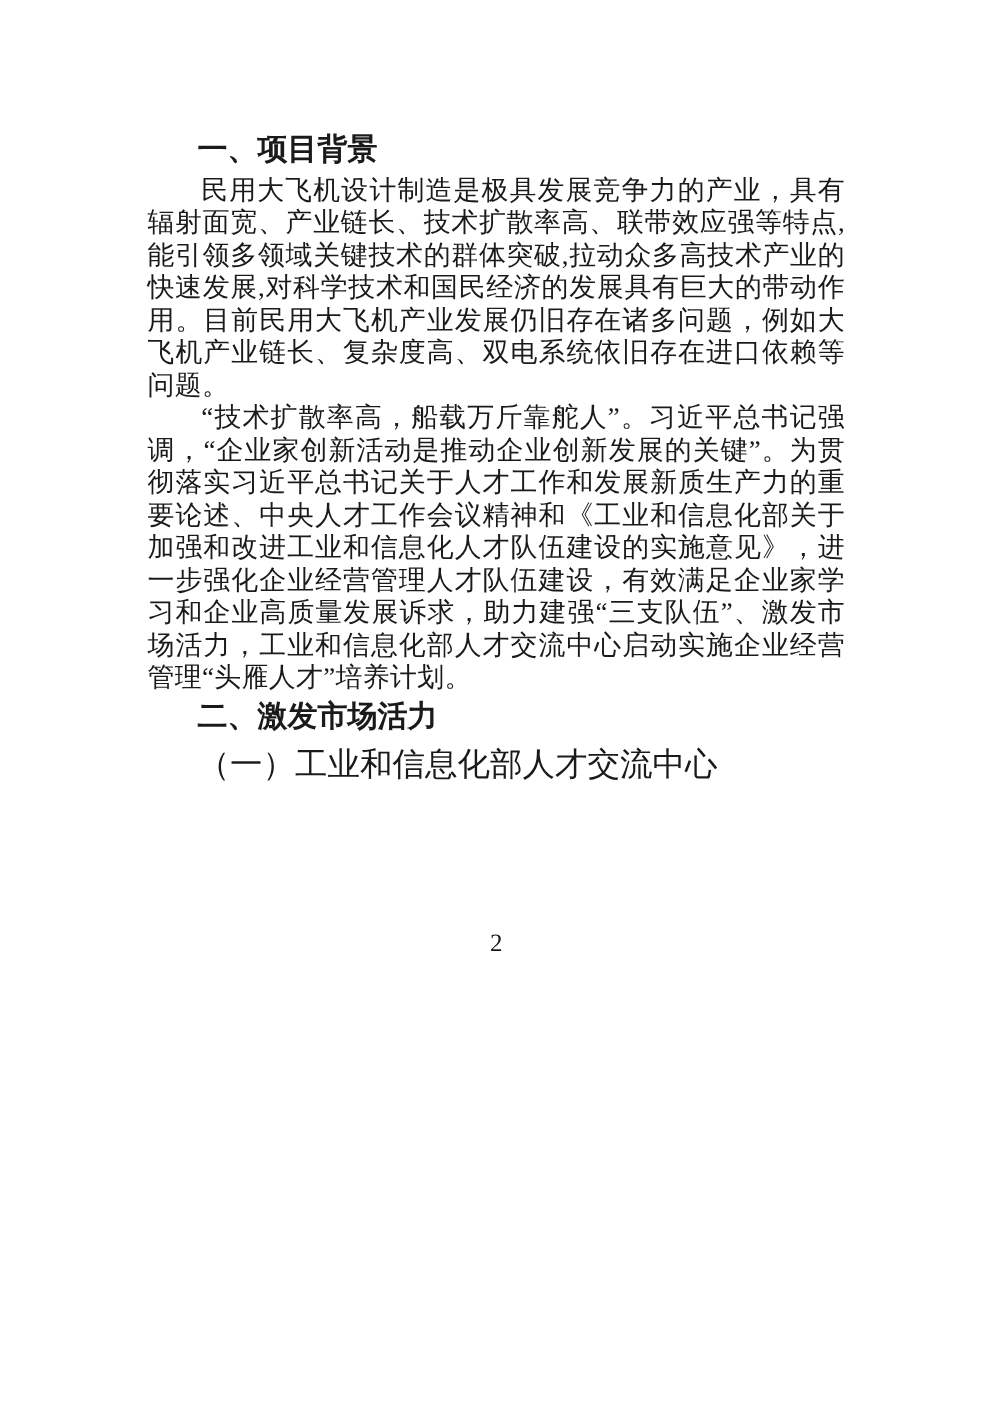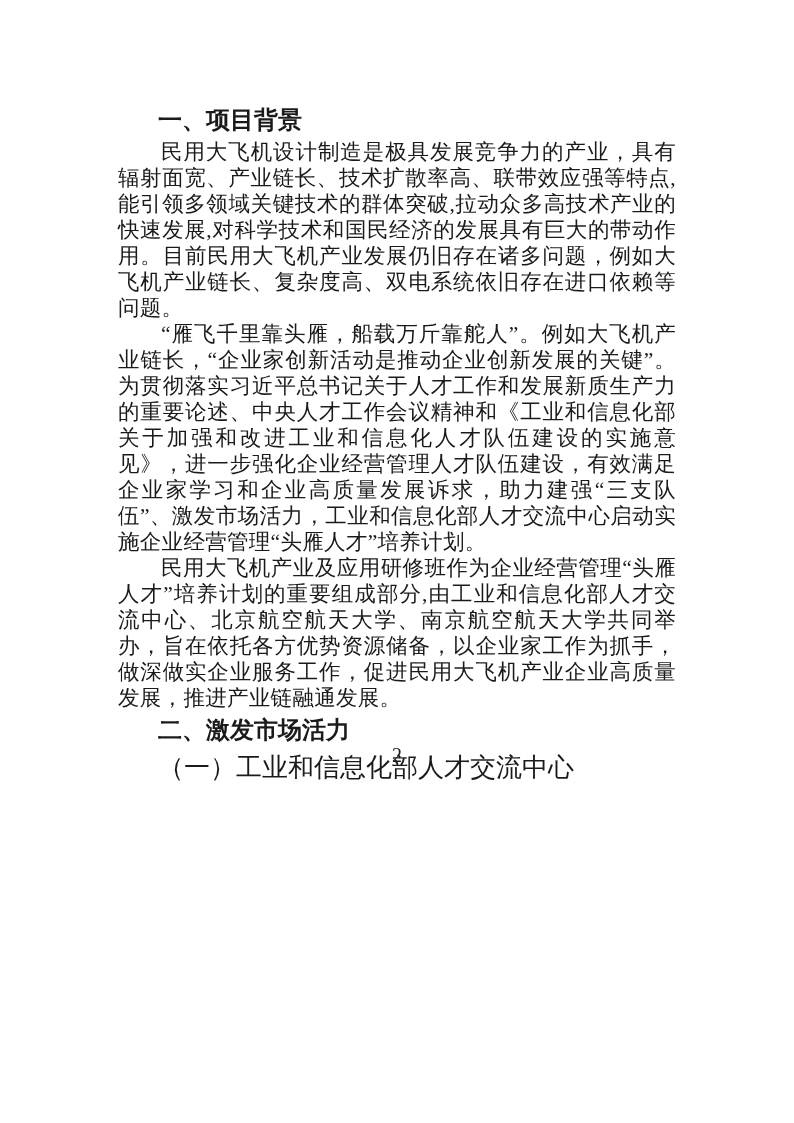--- a/index.html
+++ b/index.html
@@ -63,19 +63,18 @@
     color: #1a1a1a;
   }
 </style>
 </head>
 <body>
 
 <div class="page">
   <div class="content">
     <h2 class="section-heading">一、项目背景</h2>
     <p class="body-paragraph">民用大飞机设计制造是极具发展竞争力的产业，具有辐射面宽、产业链长、技术扩散率高、联带效应强等特点,能引领多领域关键技术的群体突破,拉动众多高技术产业的快速发展,对科学技术和国民经济的发展具有巨大的带动作用。目前民用大飞机产业发展仍旧存在诸多问题，例如大飞机产业链长、复杂度高、双电系统依旧存在进口依赖等问题。</p>
-    <p class="body-paragraph">“雁飞千里靠头雁，船载万斤靠舵人”。例如大飞机产业链长，“企业家创新活动是推动企业创新发展的关键”。为贯彻落实习近平总书记关于人才工作和发展新质生产力的重要论述、中央人才工作会议精神和《工业和信息化部关于加强和改进工业和信息化人才队伍建设的实施意见》，进一步强化企业经营管理人才队伍建设，有效满足企业家学习和企业高质量发展诉求，助力建强“三支队伍”、激发市场活力，工业和信息化部人才交流中心启动实施企业经营管理“头雁人才”培养计划。</p>
-    <p class="body-paragraph">民用大飞机产业及应用研修班作为企业经营管理“头雁人才”培养计划的重要组成部分,由工业和信息化部人才交流中心、北京航空航天大学、南京航空航天大学共同举办，旨在依托各方优势资源储备，以企业家工作为抓手，做深做实企业服务工作，促进民用大飞机产业企业高质量发展，推进产业链融通发展。</p>
+    <p class="body-paragraph">“技术扩散率高，船载万斤靠舵人”。习近平总书记强调，“企业家创新活动是推动企业创新发展的关键”。为贯彻落实习近平总书记关于人才工作和发展新质生产力的重要论述、中央人才工作会议精神和《工业和信息化部关于加强和改进工业和信息化人才队伍建设的实施意见》，进一步强化企业经营管理人才队伍建设，有效满足企业家学习和企业高质量发展诉求，助力建强“三支队伍”、激发市场活力，工业和信息化部人才交流中心启动实施企业经营管理“头雁人才”培养计划。</p>
     <h2 class="section-heading">二、激发市场活力</h2>
     <p class="subsection-heading">（一）工业和信息化部人才交流中心</p>
   </div>
   <div class="page-number">2</div>
 </div>
 
 </body></html>

